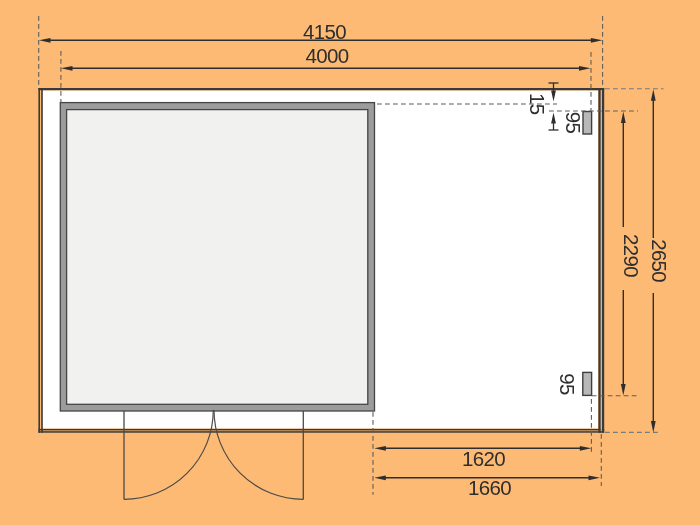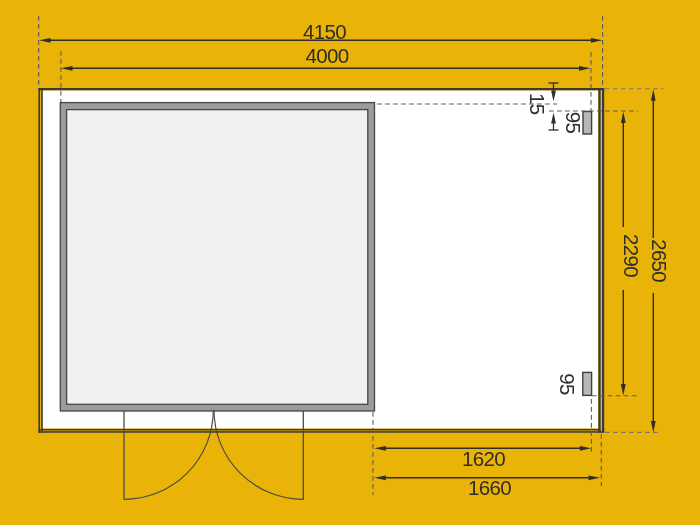--- a/index.html
+++ b/index.html
@@ -1,16 +1,16 @@
 <!DOCTYPE html>
 <html><head>
 <meta charset="utf-8">
 <style>
   html,body{margin:0;padding:0;background:#ffffff;}
-  .wrap{width:700px;height:525px;position:relative;overflow:hidden;background:#eab308;}
+  .wrap{width:700px;height:525px;position:relative;overflow:hidden;background:#fdba74;}
   svg text{font-family:"Liberation Sans",sans-serif;fill:#2e2e2e;}
 </style>
 </head>
 <body>
 <div class="wrap">
 <svg width="700" height="525" viewBox="0 0 700 525" xmlns="http://www.w3.org/2000/svg">
 
 <rect x="42" y="90.5" width="556" height="338" fill="#ffffff"></rect>
 
 <rect x="38.4" y="88" width="565.8" height="2.2" fill="#3a3a3a"></rect>

